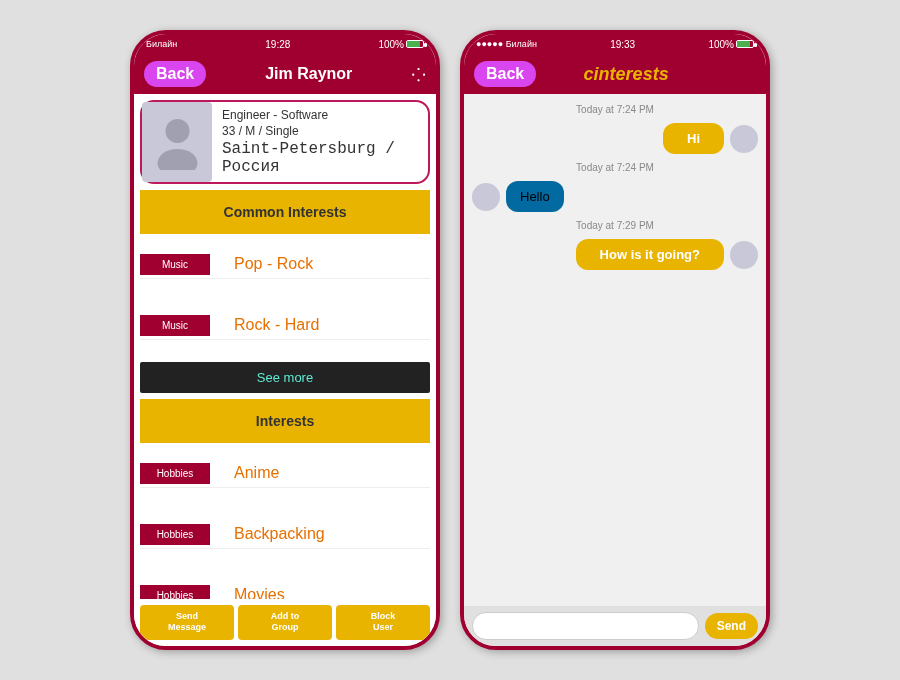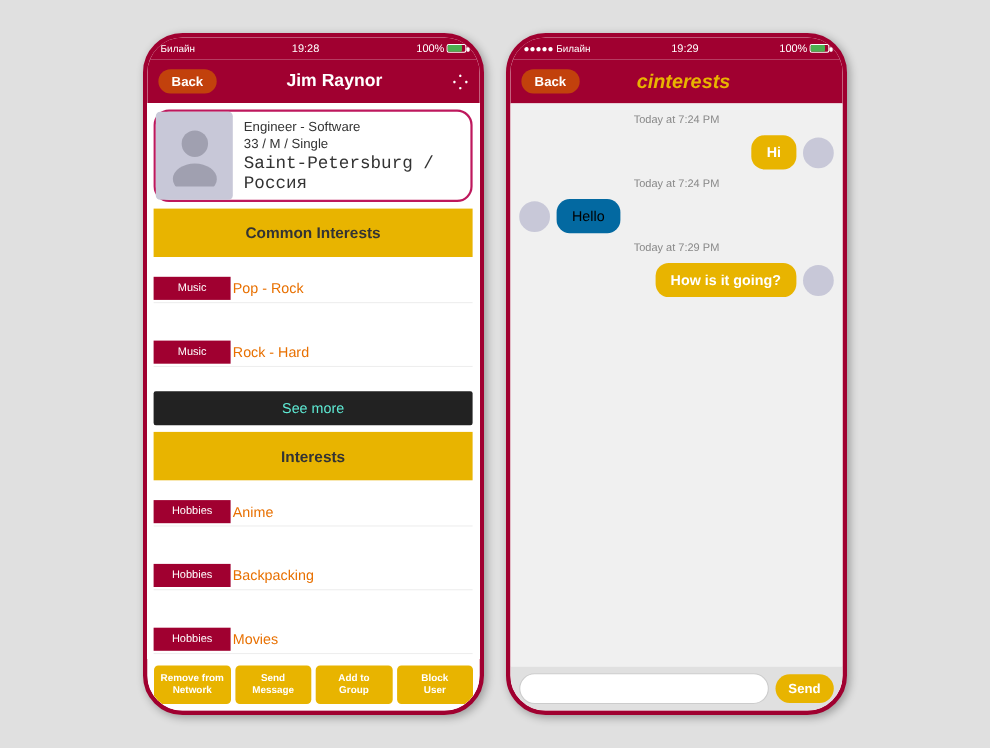--- a/index.html
+++ b/index.html
@@ -73,26 +73,26 @@
       background: #a00030;
       color: #fff;
       display: flex;
       align-items: center;
       justify-content: space-between;
       padding: 6px 10px;
       height: 40px;
       flex-shrink: 0;
     }
     .back-btn {
-      background: #c2410c;
+      background: #d946ef;
       color: #fff;
       border: none;
       border-radius: 14px;
       padding: 4px 12px;
-      font-size: 12px;
+      font-size: 16px;
       font-weight: bold;
       cursor: pointer;
     }
     .nav-title {
       font-size: 16px;
       font-weight: bold;
       color: #fff;
     }
     .nav-icon {
       font-size: 18px;
@@ -172,23 +172,23 @@
     .interest-category {
       background: #a00030;
       color: #fff;
       font-size: 10px;
       padding: 5px 8px;
       width: 70px;
       text-align: center;
       flex-shrink: 0;
     }
     .interest-value {
-      font-size: 13px;
+      font-size: 16px;
       color: #e87000;
-      padding: 5px 2px;
+      padding: 5px 24px;
     }
 
     
     .see-more-btn {
       background: #222;
       color: #5eead4;
       border: none;
       text-align: center;
       padding: 8px;
       font-size: 13px;
@@ -256,21 +256,21 @@
       text-align: center;
       font-size: 10px;
       color: #888;
       margin: 2px 0;
     }
 
     .chat-bubble-right {
       background: #e8b400;
       color: #fff;
       border-radius: 12px;
-      padding: 8px 14px;
+      padding: 8px 24px;
       font-size: 13px;
       font-weight: bold;
       align-self: flex-end;
       max-width: 70%;
       display: flex;
       align-items: center;
       gap: 6px;
     }
     .chat-bubble-left {
       background: #0369a1;
@@ -389,32 +389,31 @@
     <div class="interest-row">
       <span class="interest-category">Hobbies</span>
     </div>
 
     <button class="see-more-btn">See more</button>
 
     <div class="spacer"></div>
   </div>
 
   <div class="action-buttons">
-    <button class="action-btn">Remove from<br>Network</button>
     <button class="action-btn">Send<br>Message</button>
     <button class="action-btn">Add to<br>Group</button>
     <button class="action-btn">Block<br>User</button>
   </div>
 </div>
 
 <div class="phone">
 
   <div class="status-bar">
     <span class="signal">●●●●● <span>Билайн</span></span>
-    <span>19:29</span>
+    <span>19:33</span>
     <div class="battery">
       <span>100%</span>
       <div class="battery-bar">
           <div class="battery-fill"></div>
         </div>
     </div>
   </div>
 
   <div class="chat-nav-bar">
     <button class="back-btn">Back</button>

